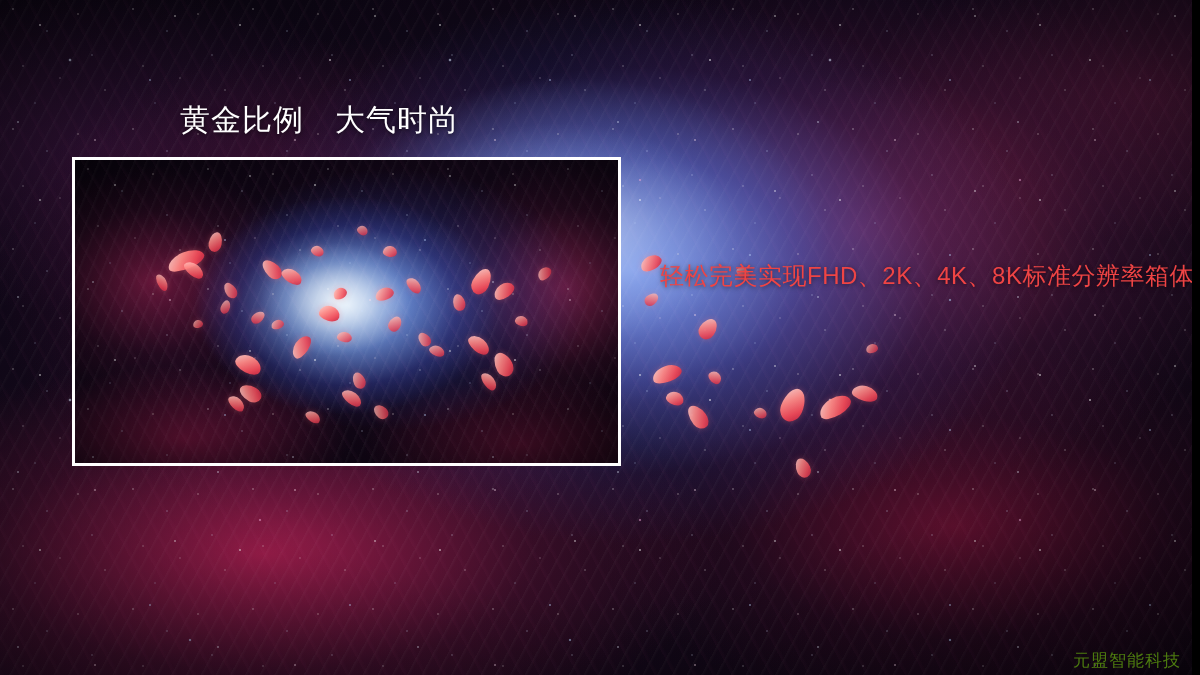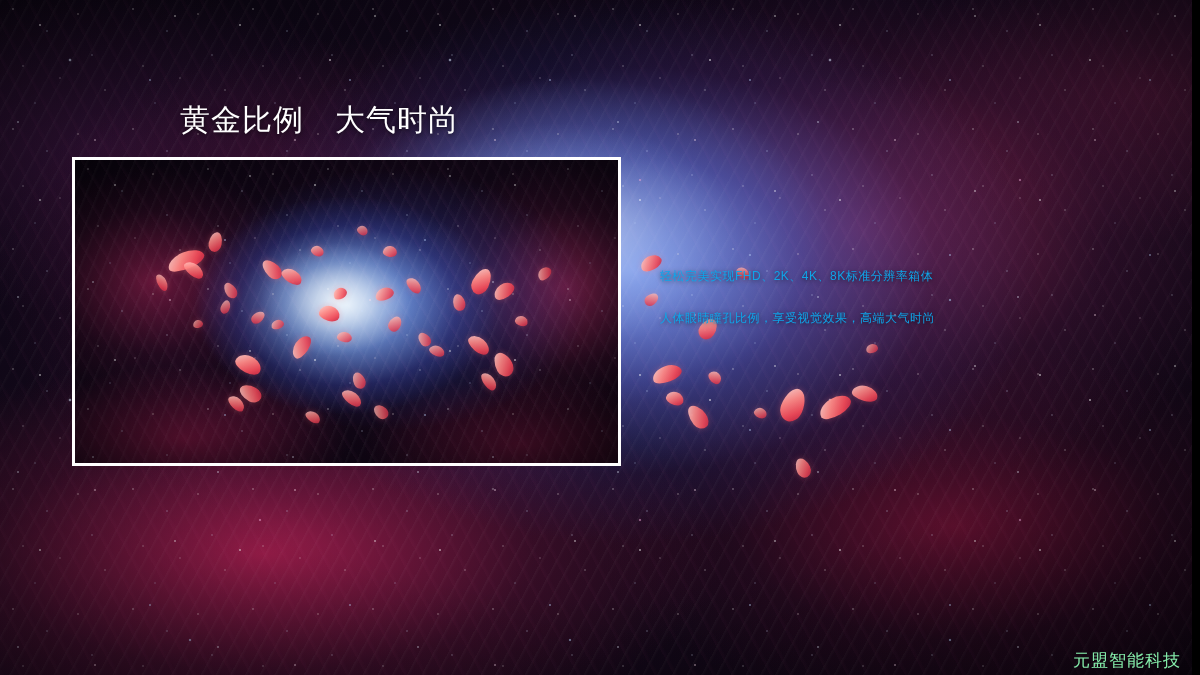--- a/index.html
+++ b/index.html
@@ -167,35 +167,35 @@
     text-shadow: 0 1px 5px rgba(0,0,0,.65);
   }
 
   #body-text {
     position: absolute;
     left: 660px;
     top: 255px;
     width: 510px;
   }
   .body-line {
-    font-size: 12px;
+    font-size: 24px;
     line-height: 42px;
-    color: #0ea5e9;
+    color: #ef4444;
     letter-spacing: .5px;
     white-space: pre;
     text-shadow: 0 1px 5px rgba(0,0,0,.6);
   }
 
   #watermark {
     position: absolute;
     left: 1073px;
     top: 650px;
     font-size: 17px;
     line-height: 22px;
-    color: #86efac;
+    color: #4d7c0f;
     letter-spacing: 1px;
     white-space: pre;
   }
 </style>
 </head>
 <body>
 
 <div id="slide">
 
   <div class="bg-layer bg-base"></div>
@@ -269,18 +269,17 @@
         <div class="petal" style="left: 282px; top: 66px; width: 11px; height: 9px; transform: rotate(30deg); opacity: 0.75;"></div>
         <div class="petal" style="left: 118px; top: 160px; width: 10px; height: 8px; transform: rotate(-12deg); opacity: 0.7;"></div>
         <div class="petal" style="left: 230px; top: 252px; width: 16px; height: 10px; transform: rotate(34deg); opacity: 0.8;"></div>
         <div class="petal" style="left: 300px; top: 244px; width: 12px; height: 16px; transform: rotate(-50deg); opacity: 0.75;"></div>
       </div>
     <div class="inner-vignette"></div>
   </div>
 
   <div id="body-text">
     <div class="body-line">轻松完美实现FHD、2K、4K、8K标准分辨率箱体</div>
-    <div class="body-line">人体眼睛瞳孔比例，享受视觉效果，高端大气时尚</div>
   </div>
 
   <div id="watermark">元盟智能科技</div>
 
 </div>
 
 </body></html>

